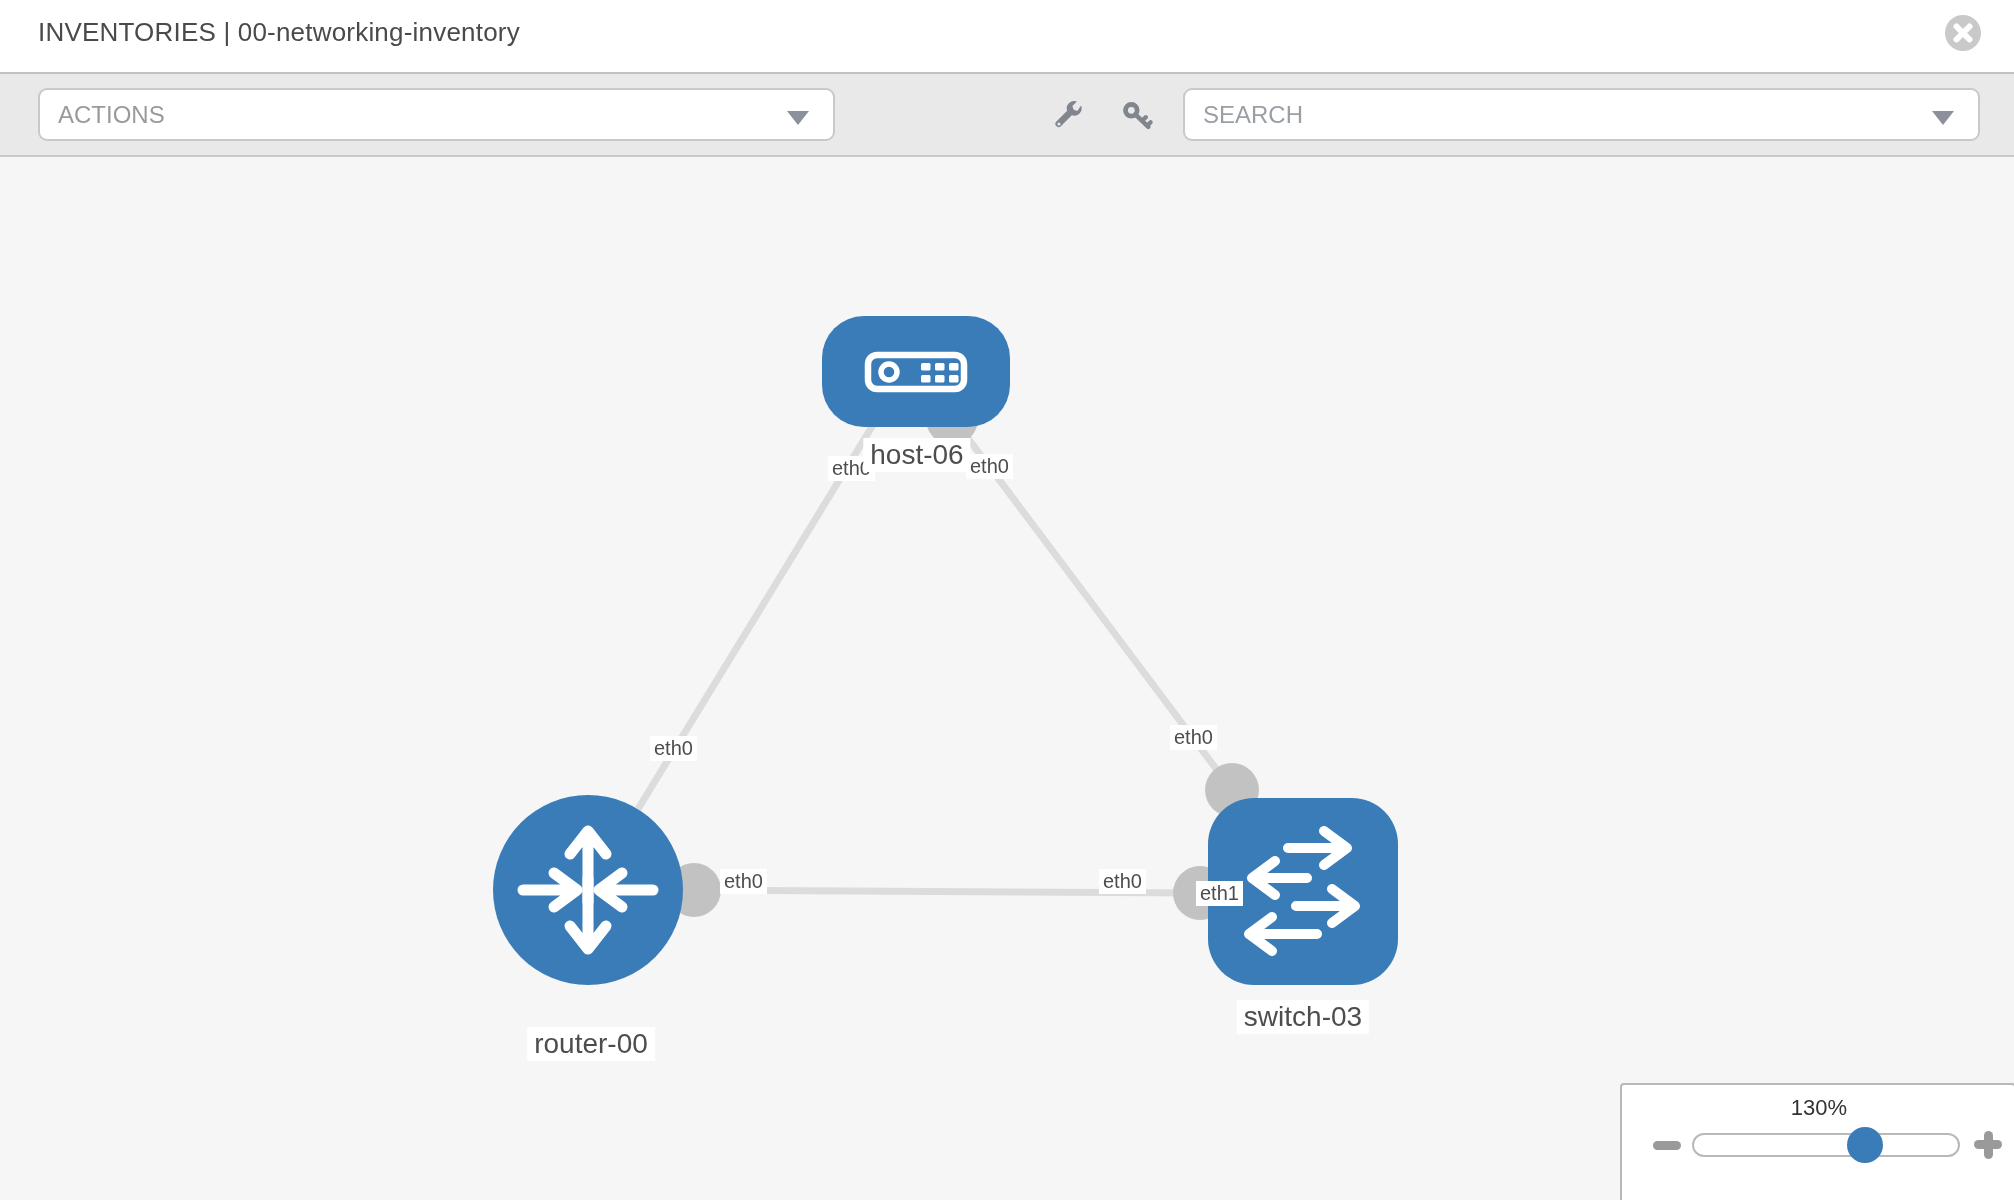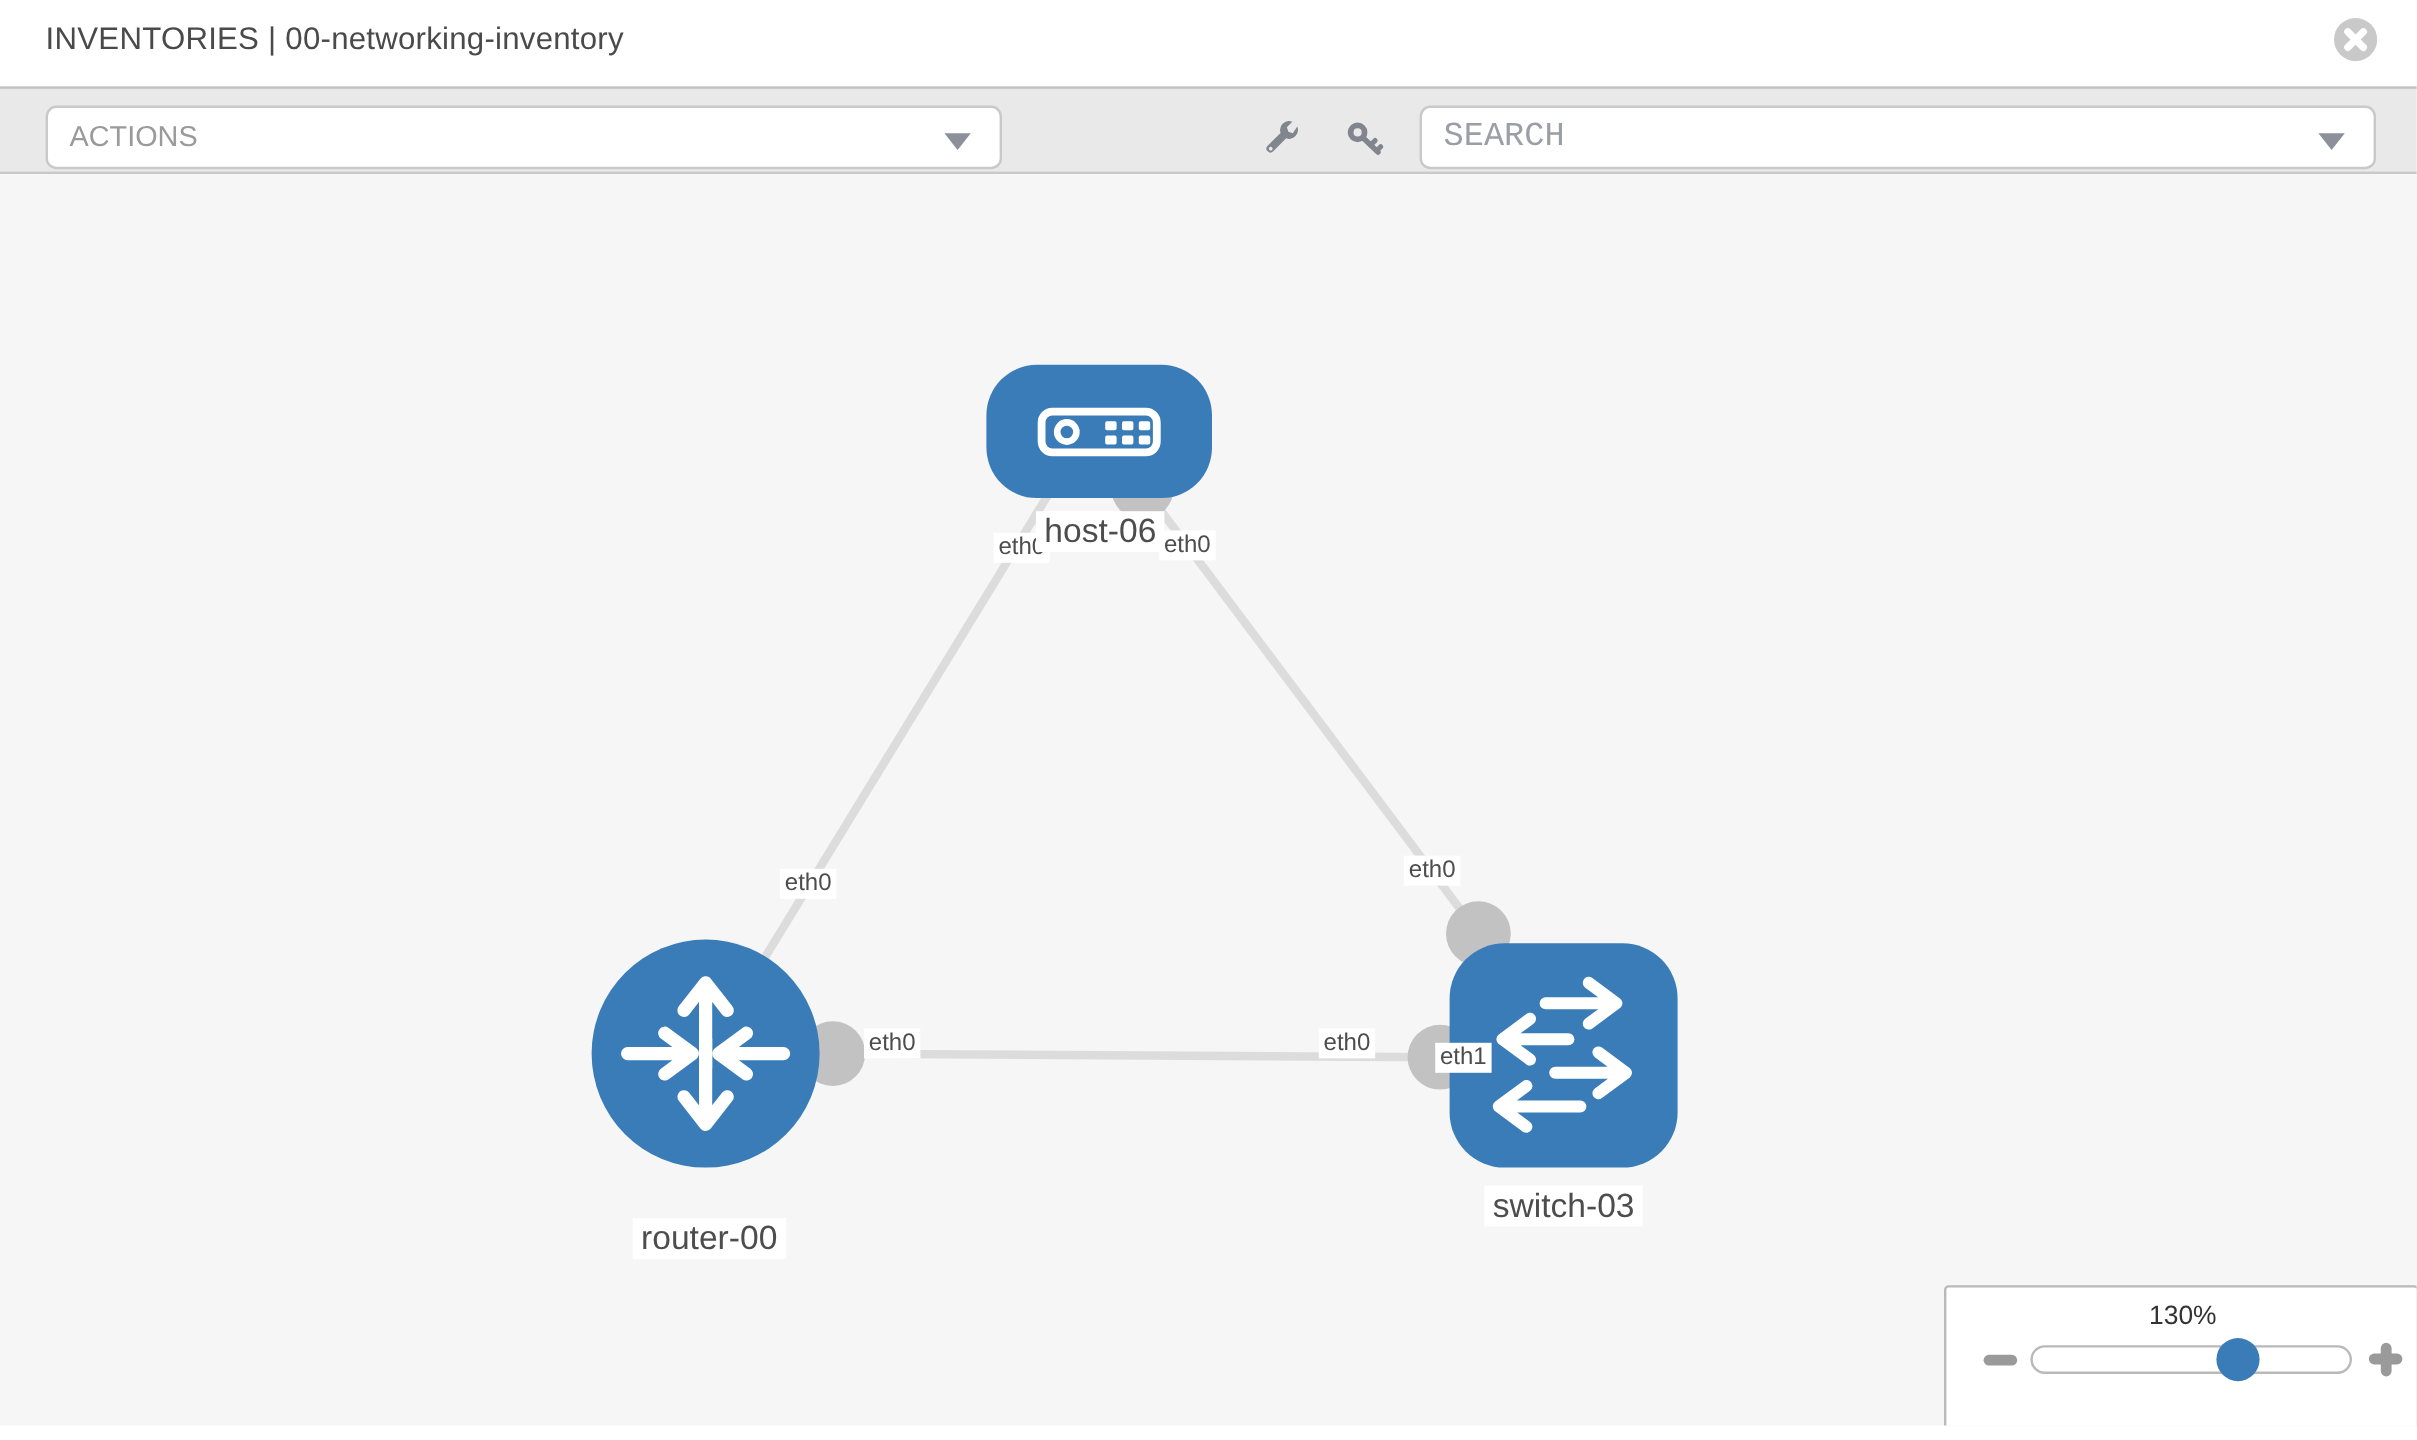--- a/index.html
+++ b/index.html
@@ -7,34 +7,34 @@
     font-family:"Liberation Sans", sans-serif; background:#fff; }
 
   
   .header { position:relative; height:72px; background:#fff; }
   .header .title { position:absolute; left:38px; top:17px;
     font-size:26px; font-weight:normal; color:#4a4a4a; letter-spacing:0.2px; }
   .close-btn { position:absolute; left:1944px; top:14px; width:38px; height:38px;
     border:none; background:transparent; cursor:pointer; }
 
   
-  .toolbar { position:relative; height:73px; background:#e9e9e9;
+  .toolbar { position:relative; height:85px; background:#e9e9e9;
     border-top:2px solid #c2c2c2; border-bottom:2px solid #c9c9c9; }
   .selectbox { position:absolute; top:14px; height:53px; background:#fff;
     border:2px solid #c9c9c9; border-radius:9px; }
   .selectbox .sel-label { position:absolute; left:18px; top:11px;
     font-size:24px; color:#9a9a9a; }
   .caret { position:absolute; right:24px; top:21px; width:0; height:0;
     border-left:11px solid transparent; border-right:11px solid transparent;
     border-top:14px solid #8b909a; }
   .actions-box { left:38px; width:797px; }
   .search-box { left:1183px; width:797px; }
   .search-box input { position:absolute; left:0; top:0; width:100%; height:100%;
     border:none; outline:none; background:transparent; padding:0 60px 0 18px;
-    font-family:Liberation Mono, monospace; font-size:28px; color:#6f6f6f; }
+    font-family:Liberation Sans, sans-serif; font-size:24px; color:#6f6f6f; }
   .search-box input::placeholder { color:#9a9fa6; opacity:1; }
   .tool-btn { position:absolute; top:21px; width:44px; height:44px; border:none;
     background:transparent; cursor:pointer; display:flex;
     align-items:center; justify-content:center; }
   .btn-wrench { left:1046px; }
   .btn-key { left:1115px; }
 
   
   .canvas { position:relative; height:1043px; background:var(--canvas-bg,#f6f6f6);
     overflow:hidden; }

